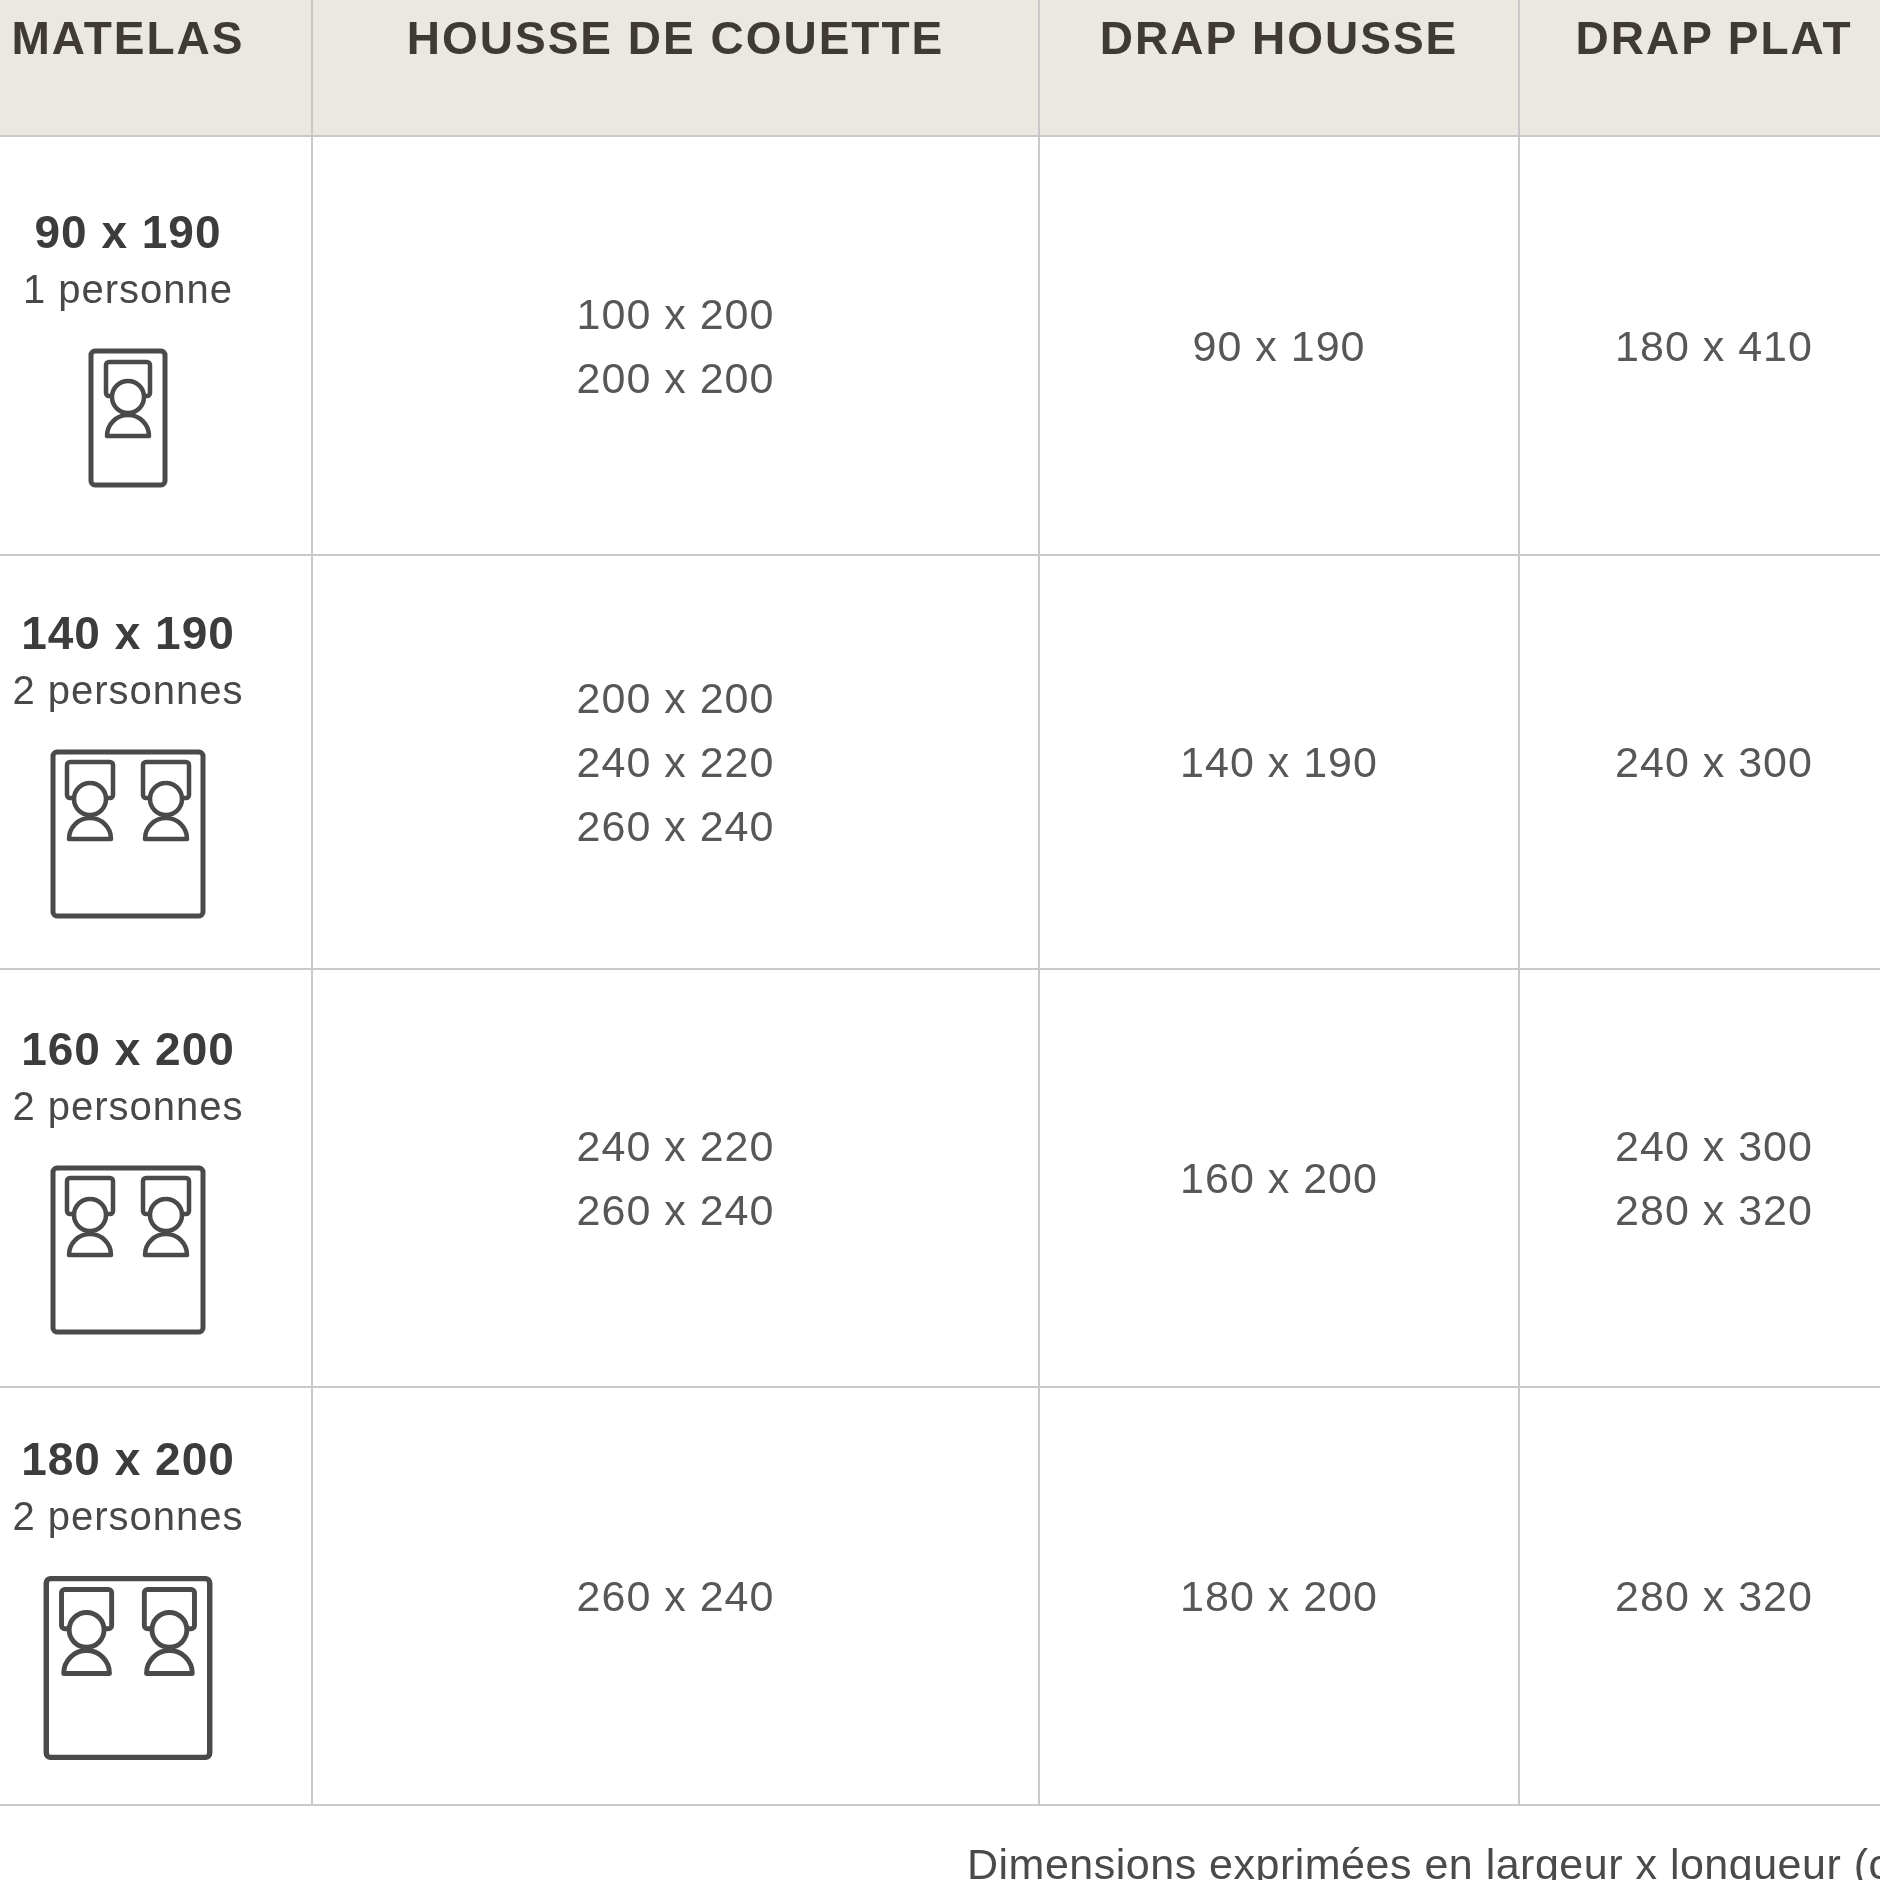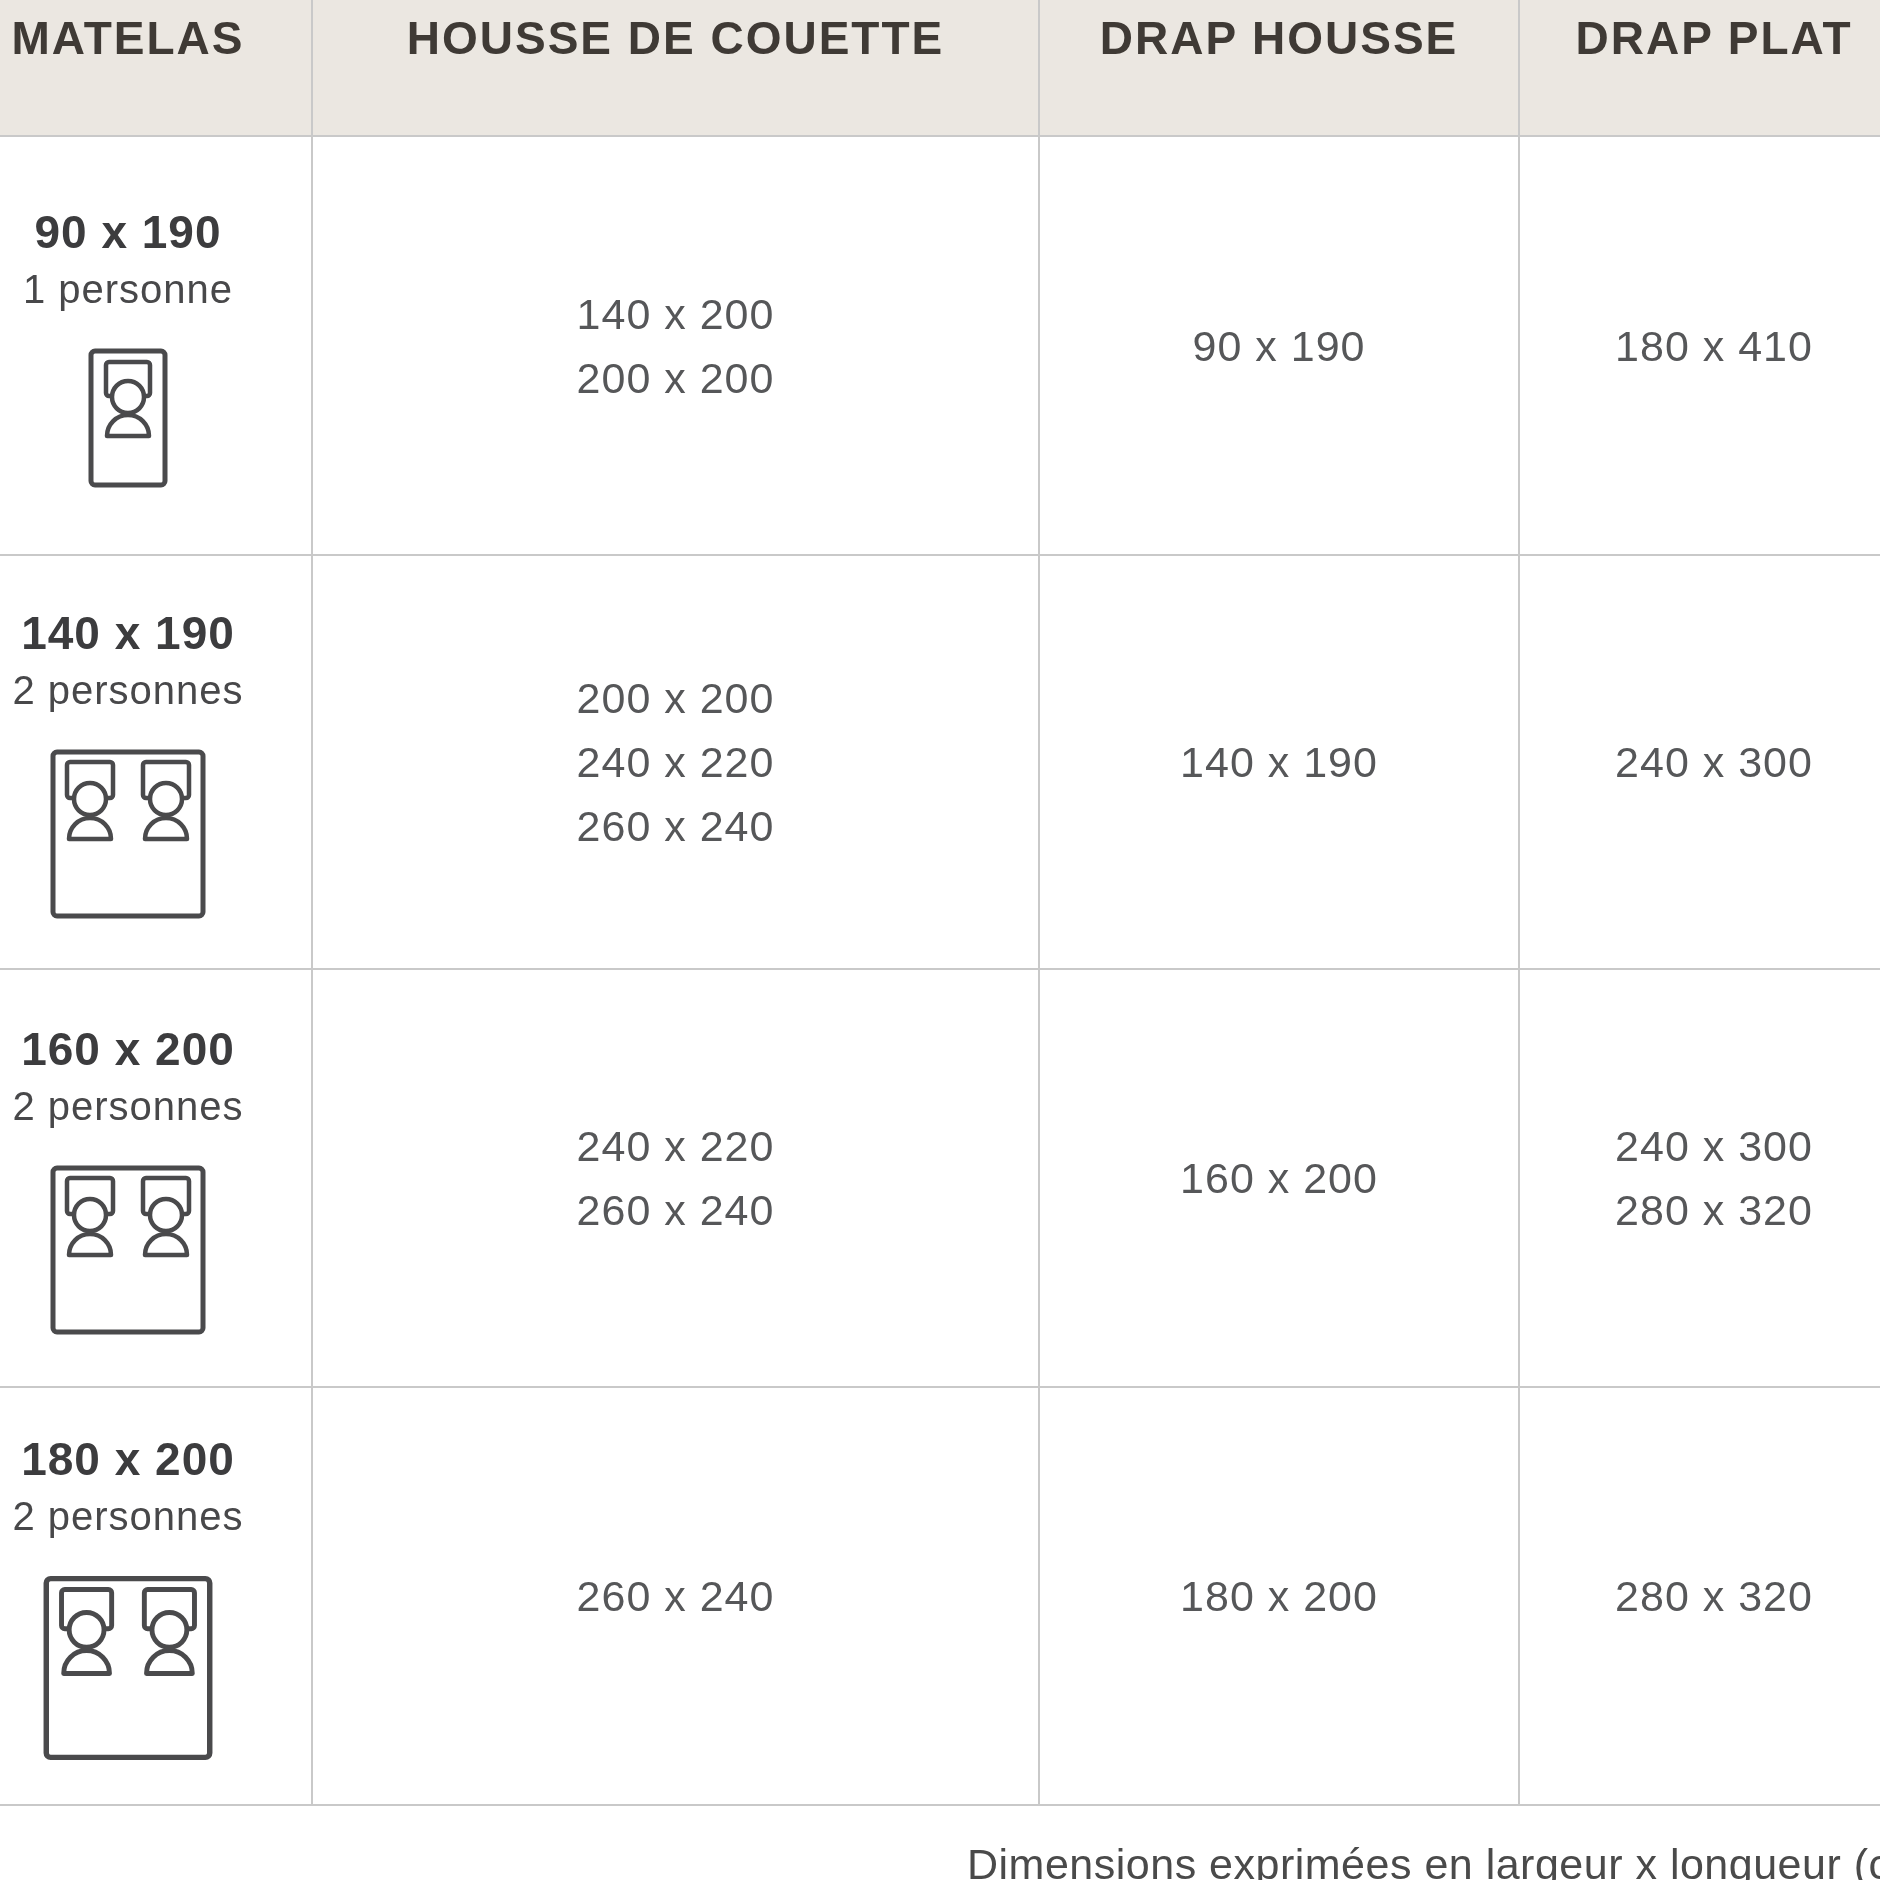--- a/index.html
+++ b/index.html
@@ -95,21 +95,21 @@
     <div class="mattress-size">90 x 190</div>
     <div class="capacity">1 personne</div>
     <svg class="bed-icon" width="80" height="140" viewBox="0 0 80 140">
       <rect x="3" y="3" width="74" height="134" rx="4" stroke-width="5"></rect>
       <rect class="fillwhite" x="18" y="14" width="44" height="34" rx="3" stroke-width="4.5"></rect>
       <path class="fillwhite" d="M19 88 A21 21 0 0 1 61 88 Z" stroke-width="4.5" stroke-linejoin="round"></path>
       <circle class="fillwhite" cx="40" cy="49" r="16" stroke-width="4.5"></circle>
     </svg>
   </div>
   <div class="cell value-cell">
-    <div class="size-value">140 x 200</div>
+    <div class="size-value">100 x 200</div>
     <div class="size-value">200 x 200</div>
   </div>
   <div class="cell value-cell">
     <div class="size-value">90 x 190</div>
   </div>
   <div class="cell value-cell">
     <div class="size-value">180 x 410</div>
   </div>
 
   <div class="cell">

